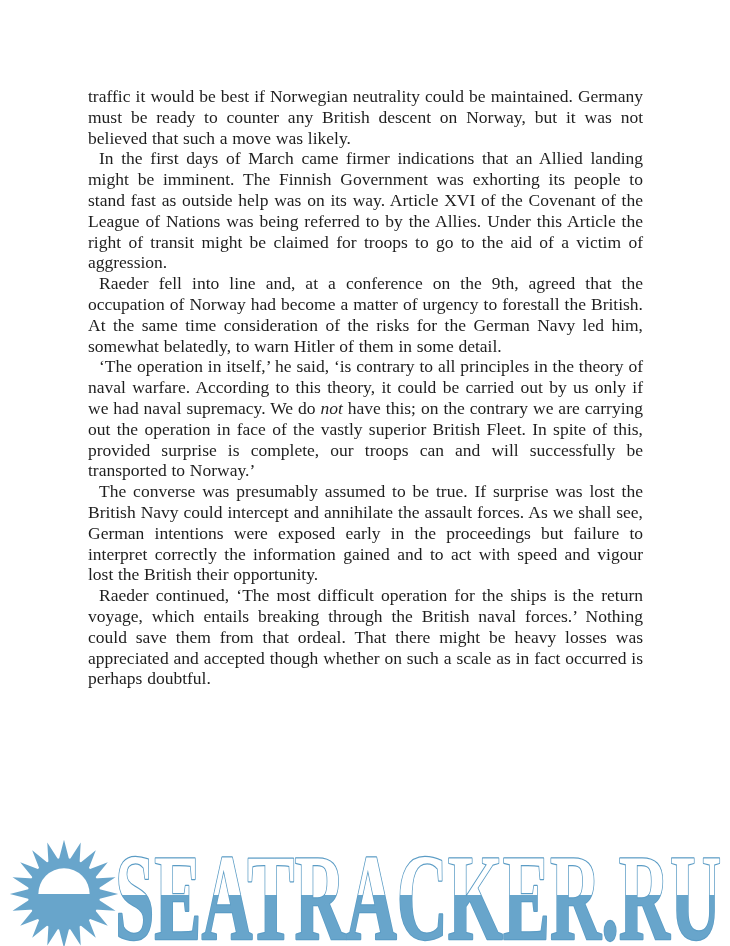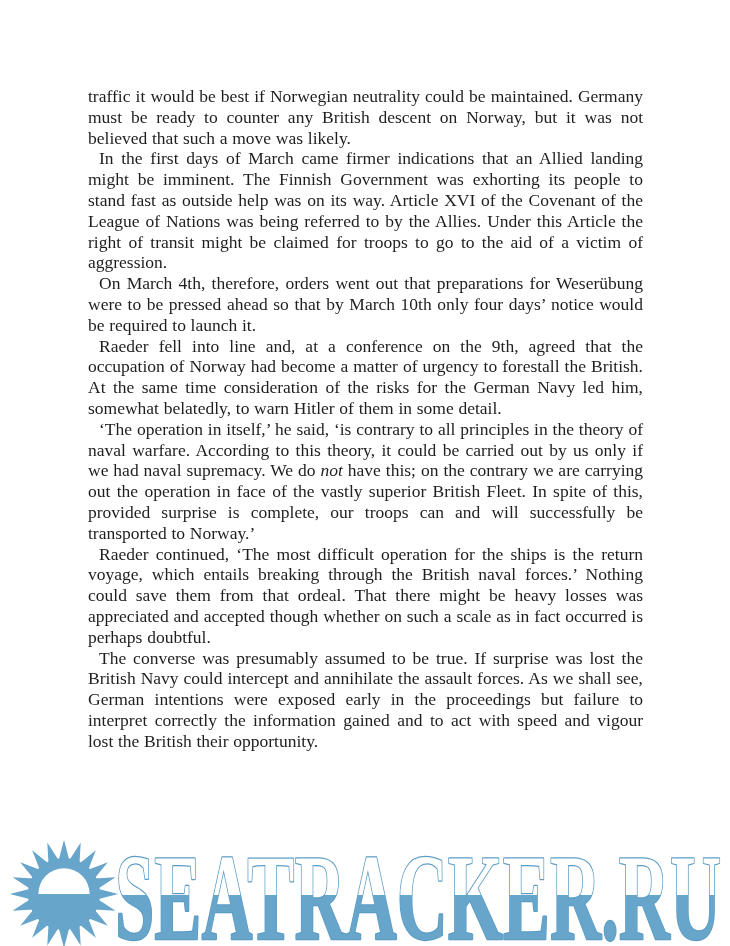--- a/index.html
+++ b/index.html
@@ -68,25 +68,24 @@
   }
 </style>
 </head>
 <body>
 
 <div class="page">
 
   <div class="text-block">
       <p><span>traffic it would be best if Norwegian neutrality could be maintained. Germany must be ready to counter any British descent on Norway, but it was not believed that such a move was likely.</span></p>
       <p class="indent"><span>In the first days of March came firmer indications that an Allied landing might be imminent. The Finnish Government was exhorting its people to stand fast as outside help was on its way. Article XVI of the Covenant of the League of Nations was being referred to by the Allies. Under this Article the right of transit might be claimed for troops to go to the aid of a victim of aggression.</span></p>
-      <p class="indent"><span>On March 4th, therefore, orders went out that preparations for Weserübung were to be pressed ahead so that by March 10th only four days’ notice would be required to launch it.</span></p>
       <p class="indent"><span>Raeder fell into line and, at a conference on the 9th, agreed that the occupation of Norway had become a matter of urgency to forestall the British. At the same time consideration of the risks for the German Navy led him, somewhat belatedly, to warn Hitler of them in some detail.</span></p>
       <p class="indent"><span>‘The operation in itself,’ he said, ‘is contrary to all principles in the theory of naval warfare. According to this theory, it could be carried out by us only if we had naval supremacy. We do </span><span class="italic">not</span><span> have this; on the contrary we are carrying out the operation in face of the vastly superior British Fleet. In spite of this, provided surprise is complete, our troops can and will successfully be transported to Norway.’</span></p>
+      <p class="indent"><span>The converse was presumably assumed to be true. If surprise was lost the British Navy could intercept and annihilate the assault forces. As we shall see, German intentions were exposed early in the proceedings but failure to interpret correctly the information gained and to act with speed and vigour lost the British their opportunity.</span></p>
       <p class="indent"><span>Raeder continued, ‘The most difficult operation for the ships is the return voyage, which entails breaking through the British naval forces.’ Nothing could save them from that ordeal. That there might be heavy losses was appreciated and accepted though whether on such a scale as in fact occurred is perhaps doubtful.</span></p>
-      <p class="indent"><span>The converse was presumably assumed to be true. If surprise was lost the British Navy could intercept and annihilate the assault forces. As we shall see, German intentions were exposed early in the proceedings but failure to interpret correctly the information gained and to act with speed and vigour lost the British their opportunity.</span></p>
     </div>
 
   <div class="watermark">
 
     <svg class="sun-svg" viewBox="0 0 120 120" aria-hidden="true">
       <polygon points="60.0,3.0 65.6,24.4 77.6,5.8 76.3,27.9 93.5,13.9 85.5,34.5 106.1,26.5 92.1,43.7 114.2,42.4 95.6,54.4 117.0,60.0 95.6,65.6 114.2,77.6 92.1,76.3 106.1,93.5 85.5,85.5 93.5,106.1 76.3,92.1 77.6,114.2 65.6,95.6 60.0,117.0 54.4,95.6 42.4,114.2 43.7,92.1 26.5,106.1 34.5,85.5 13.9,93.5 27.9,76.3 5.8,77.6 24.4,65.6 3.0,60.0 24.4,54.4 5.8,42.4 27.9,43.7 13.9,26.5 34.5,34.5 26.5,13.9 43.7,27.9 42.4,5.8 54.4,24.4" fill="#68a5cb"></polygon>
       <circle cx="60" cy="60" r="38" fill="#68a5cb"></circle>
       <path d="M33 60 A27 27 0 0 1 87 60 Z" fill="#ffffff"></path>
     </svg>
 

